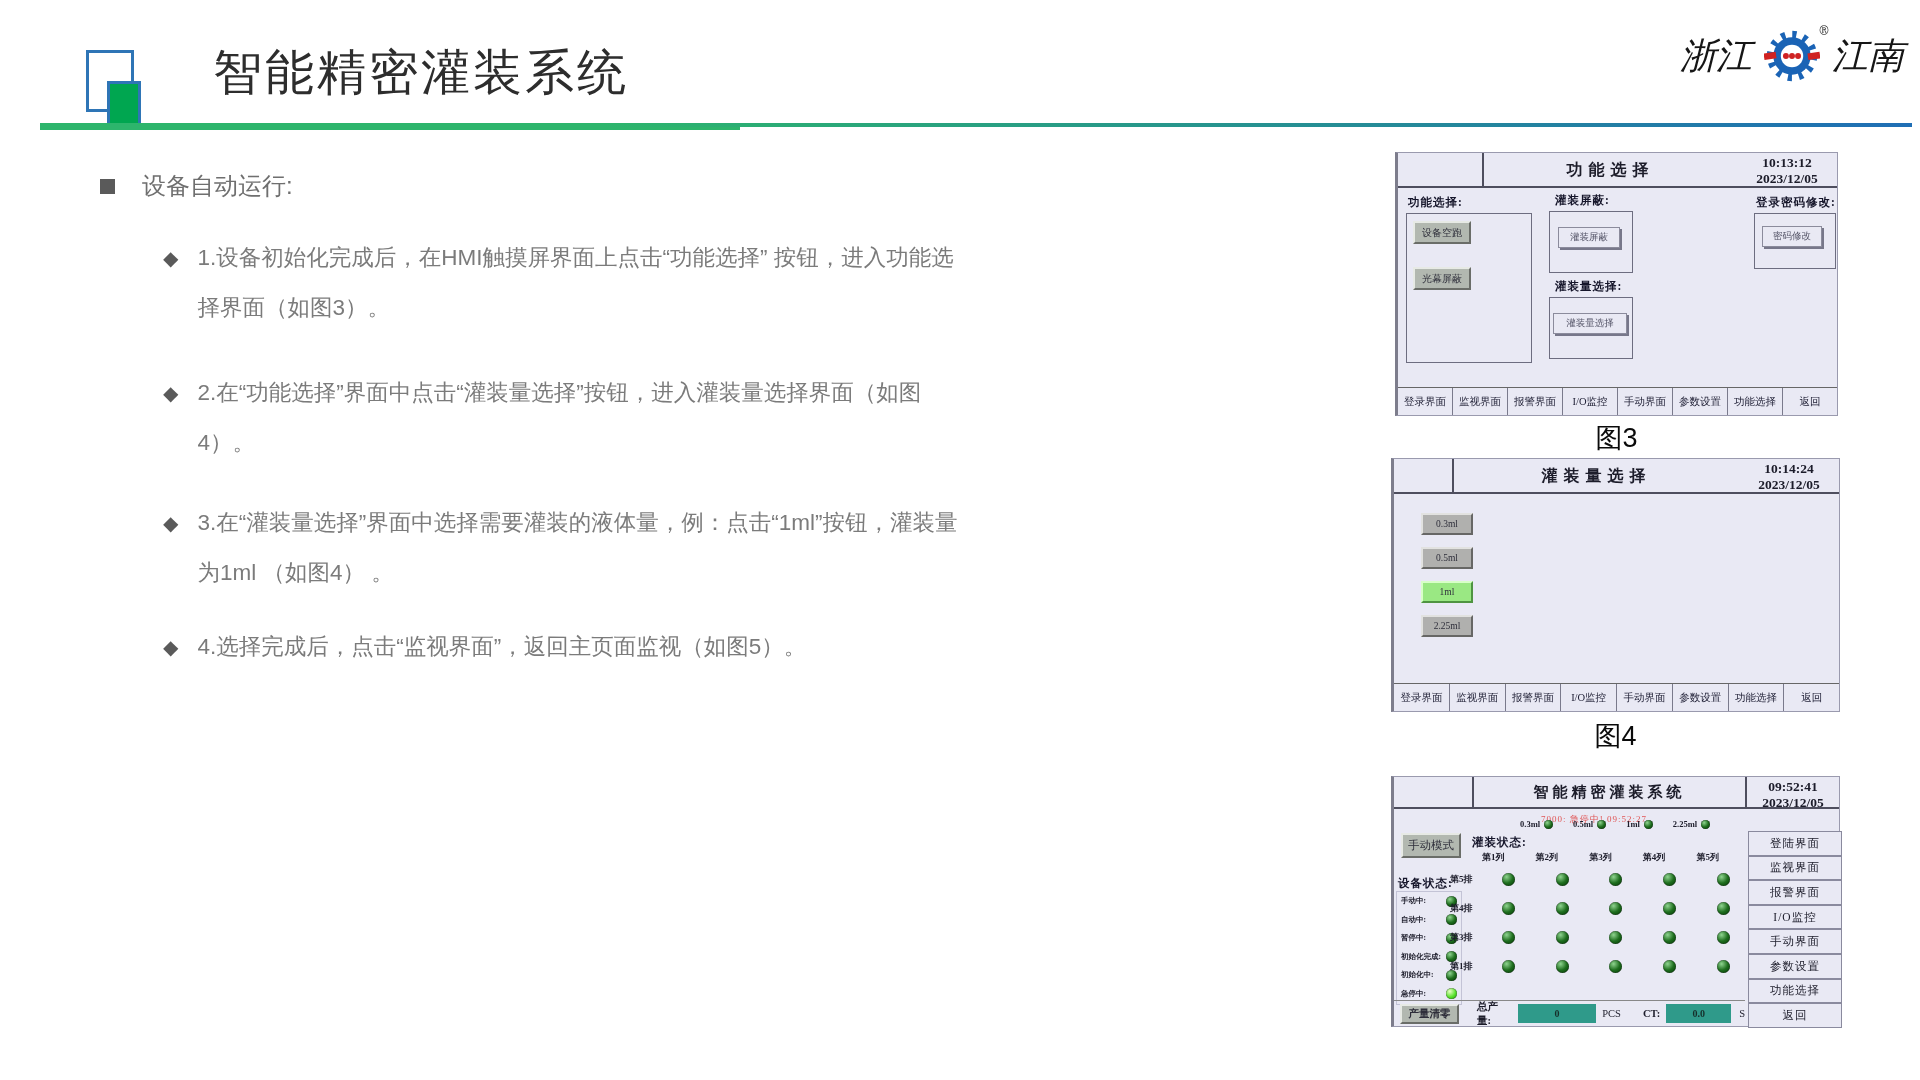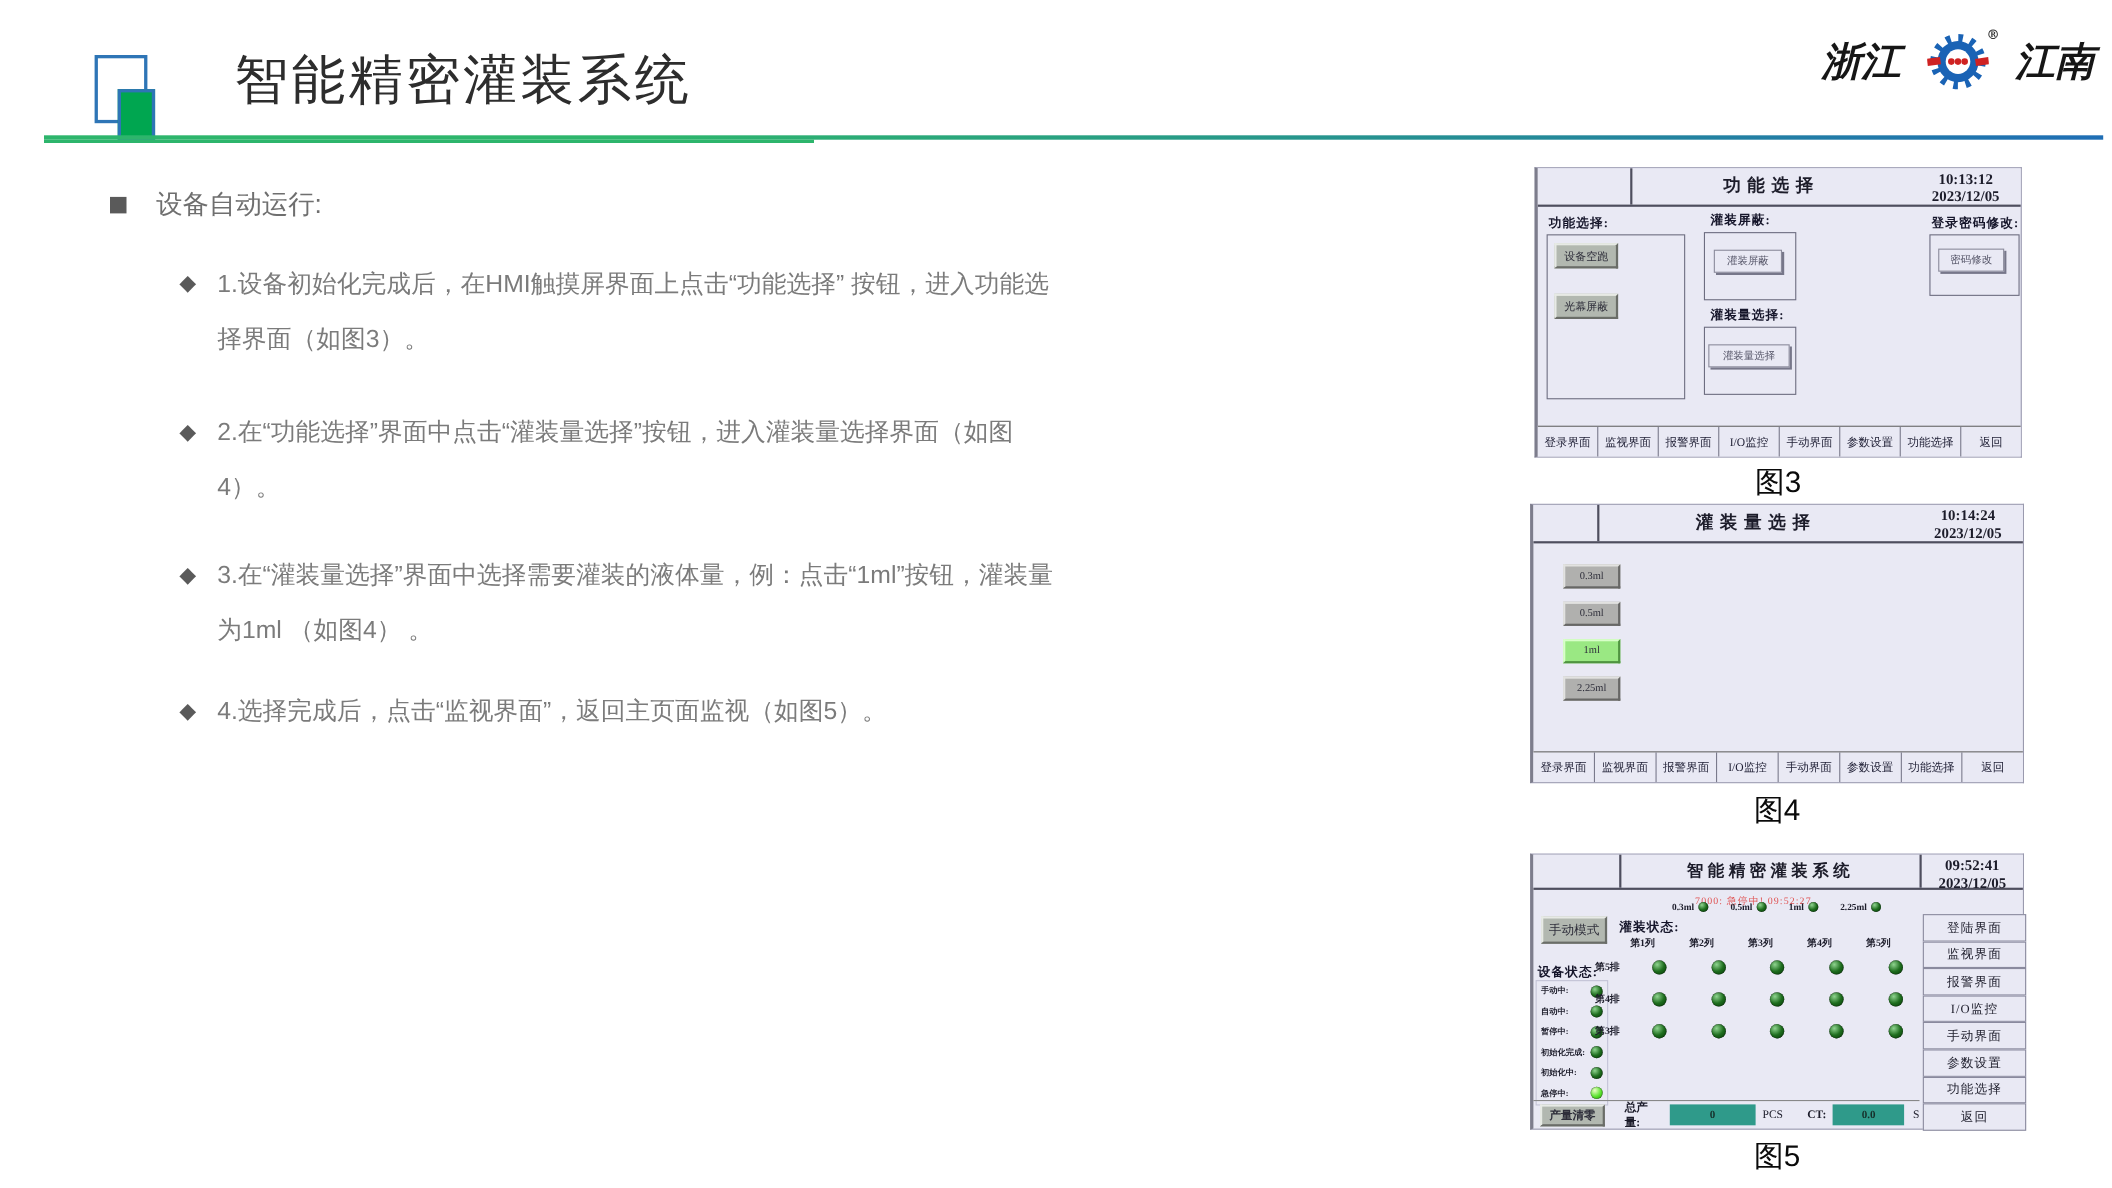--- a/index.html
+++ b/index.html
@@ -7,22 +7,22 @@
          font-family:"Liberation Sans",sans-serif;}
 
   
   .icon-squares{position:absolute;left:86px;top:50px;width:90px;height:90px;}
   .sq-back{position:absolute;left:0;top:0;width:42px;height:56px;border:3px solid #2e75b6;background:#fff;}
   .sq-front{position:absolute;left:21px;top:31px;width:28px;height:40px;background:#00a650;border:3px solid #2e75b6;}
   .page-title{position:absolute;left:213px;top:40px;font-size:49px;color:#2d2d2d;font-weight:500;letter-spacing:3px;}
   .divider{position:absolute;left:40px;top:123px;width:1872px;height:4px;
            background:linear-gradient(90deg,#2db56c 0%,#2db56c 30%,#1f6eb5 100%);}
   .divider2{position:absolute;left:40px;top:127px;width:700px;height:3px;background:#2db56c;}
-  .logo{position:absolute;right:16px;top:28px;display:flex;align-items:center;gap:24px;
-        font-family:"DejaVu Serif",serif;font-style:italic;font-weight:bold;font-size:36px;color:#161616;}
+  .logo{position:absolute;right:16px;top:28px;display:flex;align-items:center;gap:12px;
+        font-family:"DejaVu Serif",serif;font-style:italic;font-weight:normal;font-size:36px;color:#161616;}
   .logo-gearwrap{position:relative;width:56px;height:56px;}
   .logo-reg{position:absolute;right:-10px;top:-4px;font-size:12px;font-style:normal;color:#333;}
 
   
   .section-line{position:absolute;left:100px;top:170px;display:flex;align-items:center;gap:27px;
                 font-size:24px;color:#6f6f6f;}
   .sq-bullet{width:15px;height:15px;background:#5a5a5a;display:inline-block;}
   .bullets{position:absolute;left:163px;top:233px;width:860px;}
   .bullet{display:flex;gap:19px;font-size:22.5px;color:#7b7b7b;line-height:50px;}
   .bullet .diamond{color:#5a5a5a;font-size:20px;line-height:50px;flex:0 0 auto;}
@@ -321,20 +321,40 @@
               <div class="led" style="width: 13px; height: 13px;"></div>
             </div>
             <div class="lc">
               <div class="led" style="width: 13px; height: 13px;"></div>
             </div>
             <div class="lc">
               <div class="led" style="width: 13px; height: 13px;"></div>
             </div>
           </div>
         </div>
+        <div class="grow">
+          <div class="rowlbl">第1排</div>
+          <div class="ledcells">
+            <div class="lc">
+              <div class="led" style="width: 13px; height: 13px;"></div>
+            </div>
+            <div class="lc">
+              <div class="led" style="width: 13px; height: 13px;"></div>
+            </div>
+            <div class="lc">
+              <div class="led" style="width: 13px; height: 13px;"></div>
+            </div>
+            <div class="lc">
+              <div class="led" style="width: 13px; height: 13px;"></div>
+            </div>
+            <div class="lc">
+              <div class="led" style="width: 13px; height: 13px;"></div>
+            </div>
+          </div>
+        </div>
       </div>
 
     <div class="rcol" id="fig5-rcol">
         <div class="rbtn">登陆界面</div>
         <div class="rbtn">监视界面</div>
         <div class="rbtn">报警界面</div>
         <div class="rbtn">I/O监控</div>
         <div class="rbtn">手动界面</div>
         <div class="rbtn">参数设置</div>
         <div class="rbtn">功能选择</div>
@@ -344,15 +364,14 @@
     <div class="botbar">
       <div class="btn-gray" style="position:relative;left:6px;top:0;width:60px;height:20px;font-size:10.5px;">产量清零</div>
       <span style="margin-left:24px;">总产量:</span>
       <div class="teal" style="width:80px;margin-left:6px;">0</div>
       <span style="margin-left:6px;font-weight:normal;">PCS</span>
       <span style="margin-left:22px;">CT:</span>
       <div class="teal" style="width:66px;margin-left:6px;">0.0</div>
       <span style="margin-left:8px;font-weight:normal;">S</span>
     </div>
   </div>
-  <div class="caption" style="left:1391px;top:1033px;width:449px;">图5</div>
 
 </div>
 
 </body></html>

